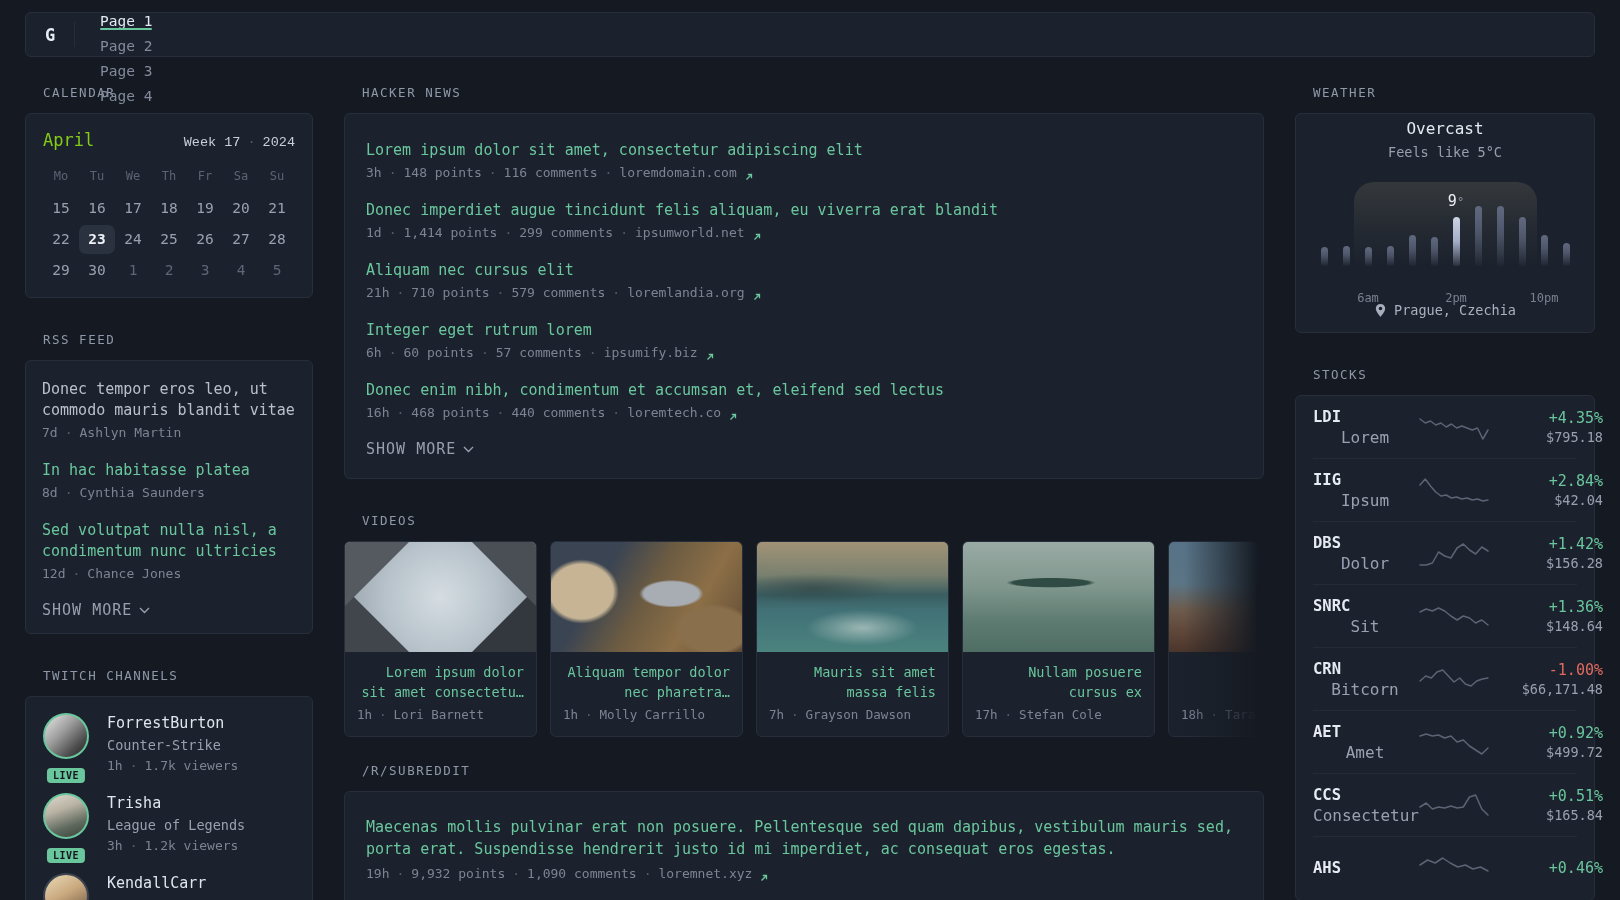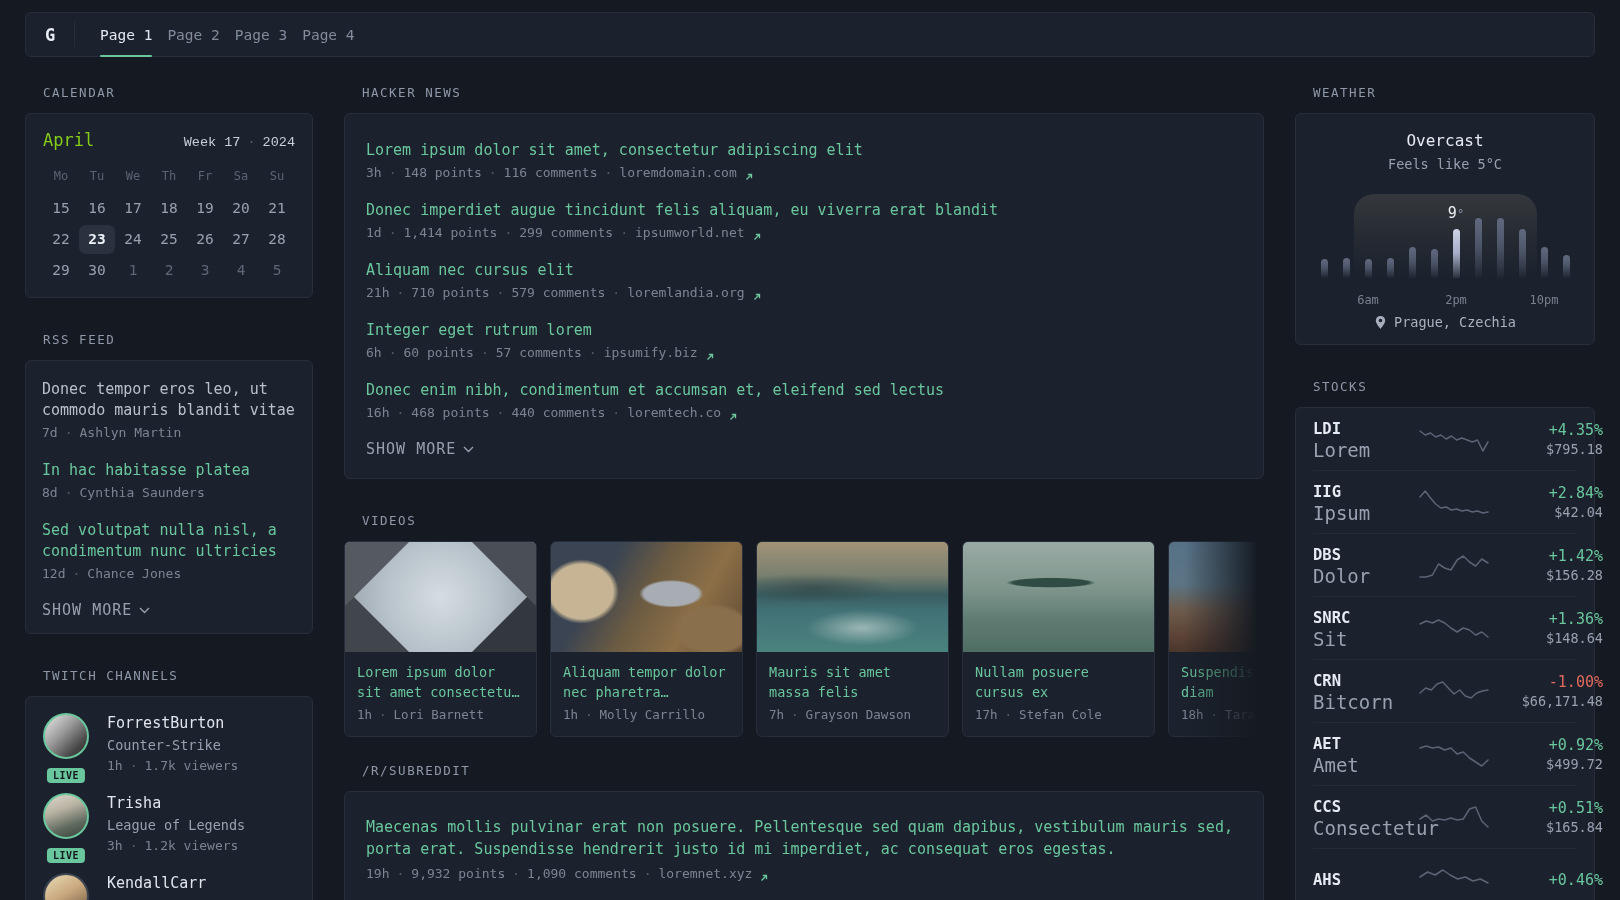--- a/index.html
+++ b/index.html
@@ -8,21 +8,21 @@
     --bright:#dde2ec; --light:#cdd3df; --gray:#9aa2b2; --dim:#7c8494; --faint:#5b6475; --label:#8f98a9;
   }
   *{margin:0;padding:0;box-sizing:border-box;}
   html,body{width:1620px;height:900px;overflow:hidden;}
   body{background:var(--bg);font-family:"DejaVu Sans Mono",monospace;color:var(--bright);}
   .page{padding:12px 25px 0;}
   
   .navbar{height:45px;background:var(--card);border:1px solid var(--border);border-radius:6px;display:flex;align-items:stretch;}
   .logo{width:48px;display:flex;align-items:center;justify-content:center;color:#e9edf5;font-size:17px;font-weight:bold;}
   .nav-divider{width:1px;background:var(--border);margin:9px 0;}
-  .tabs{display:flex;margin-left:25px;gap:15px;}
+  .tabs{display:flex;margin-left:25px;gap:9px;flex-direction:column;}
   .tab{position:relative;display:flex;align-items:center;color:#828b9c;font-size:14.5px;cursor:pointer;}
   .tab.active{color:#e4e9f2;}
   .tab.active::after{content:"";position:absolute;left:0;right:0;bottom:-1px;height:2px;background:var(--accent);border-radius:2px;}
   
   .columns{display:flex;gap:31px;margin-top:28px;align-items:flex-start;}
   .col-left{width:288px;flex:none;}
   .col-mid{width:920px;flex:none;}
   .col-right{width:300px;flex:none;}
   .section{margin-bottom:34px;}
   .section-label{color:var(--label);font-size:12.5px;letter-spacing:1.5px;margin:0 0 13px 18px;font-weight:normal;}
@@ -68,21 +68,21 @@
   .sub-title{color:var(--accent);font-size:15px;line-height:22px;cursor:pointer;}
   .sub-card .meta-line{margin-top:5px;}
   
   .videos-section{margin-bottom:26px;}
   .videos-wrap{position:relative;width:920px;overflow:hidden;}
   .videos-row{display:flex;gap:13px;}
   .videos-wrap::after{content:"";position:absolute;top:0;right:0;bottom:0;width:80px;background:linear-gradient(to right,rgba(21,26,34,0),#151a22 92%);pointer-events:none;}
   .video-card{width:193px;flex:none;background:var(--card);border:1px solid var(--border);border-radius:6px;overflow:hidden;cursor:pointer;}
   .video-thumb{height:110px;}
   .video-body{padding:10px 12px 12px;}
-  .video-title{color:var(--accent);font-size:13.5px;line-height:20px;min-height:40px;}
+  .video-title{color:var(--accent);font-size:13.5px;line-height:20px;min-height:40px;text-align:right;}
   .video-body .meta-line{margin-top:4px;font-size:12.5px;}
   .th-pillars{background:
     linear-gradient(135deg,#555a61 0 21%,transparent 21.5%),
     linear-gradient(-135deg,#4a4f56 0 21%,transparent 21.5%),
     linear-gradient(45deg,#41454c 0 21%,transparent 21.5%),
     linear-gradient(-45deg,#33373e 0 21%,transparent 21.5%),
     radial-gradient(circle at 50% 50%,#d5dde2 0%,#b7c2ca 50%,#929ba3 100%);}
   .th-camera{background:
     radial-gradient(ellipse 24% 18% at 63% 47%,#a8adb4 0 60%,transparent 70%),
     radial-gradient(ellipse 30% 45% at 16% 45%,#c6b494 0 55%,transparent 65%),
@@ -92,41 +92,41 @@
     radial-gradient(ellipse 45% 25% at 55% 78%,rgba(225,233,228,.55),transparent 65%),
     radial-gradient(ellipse 60% 20% at 30% 42%,rgba(40,60,62,.55),transparent 70%),
     linear-gradient(to bottom,#a29376 0%,#79806f 30%,#3a5d60 48%,#417176 62%,#4b837f 100%);}
   .th-canoe{background:
     radial-gradient(ellipse 36% 7% at 46% 37%,#2f4b43 0 55%,transparent 65%),
     linear-gradient(to bottom,#99aaa4 0%,#80978e 40%,#5e7b71 72%,#4f6e63 100%);}
   .th-field{background:
     radial-gradient(ellipse 11% 30% at 55% 56%,#1d2326 0 55%,transparent 70%),
     linear-gradient(to bottom,#577287 0%,#5b7585 38%,#6d5b4c 62%,#5c4336 85%,#4a362c 100%);}
   
-  .weather-card{padding:14px 14px 14px;}
+  .weather-card{padding:2px 14px 14px;}
   .w-cond{text-align:center;color:#e6eaf2;font-size:16px;margin-top:3px;}
   .w-feels{text-align:center;color:#98a0b0;font-size:13.5px;margin-top:6px;}
   .w-chart{position:relative;height:84px;width:249px;margin:22px auto 0;}
   .w-daylight{position:absolute;top:0;bottom:0;border-radius:20px 20px 10px 10px;
     background:linear-gradient(to bottom,rgba(214,206,160,.13),rgba(214,206,160,.04) 60%,rgba(214,206,160,0));}
   .w-bar{position:absolute;bottom:0;width:7px;border-radius:4px 4px 2px 2px;
     background:linear-gradient(to bottom,#60697f 0%,#4d5669 45%,rgba(64,71,88,.08) 100%);}
   .w-bar.current{background:linear-gradient(to bottom,#ced4e4 0%,#a4adc6 50%,rgba(145,155,180,.12) 100%);}
   .w-temp{position:absolute;transform:translateX(-50%);color:#ecefF6;font-size:15px;white-space:nowrap;}
   .w-temp .deg{color:#8a93a4;font-size:12px;}
   .w-times{position:relative;height:16px;margin-top:7px;width:249px;margin-left:auto;margin-right:auto;}
-  .w-time{position:absolute;transform:translateX(-50%);color:#79818f;font-size:12px;top:8px;}
+  .w-time{position:absolute;transform:translateX(-50%);color:#79818f;font-size:12px;top:18px;}
   .w-loc{display:flex;justify-content:center;align-items:center;gap:7px;margin-top:13px;color:#aab1bf;font-size:13.5px;}
   
   .stocks-card{padding:0 17px;}
   .stock-row{display:flex;align-items:center;height:63px;border-bottom:1px solid #242b37;cursor:pointer;}
   .stock-row:last-child{border-bottom:none;}
   .stock-left{width:104px;flex:none;}
   .stock-symbol{color:#e6eaf2;font-size:15.5px;font-weight:bold;line-height:19px;}
-  .stock-name{color:#99a1b1;font-size:19px;line-height:18px;margin-top:2px;}
+  .stock-name{color:#99a1b1;font-size:16px;line-height:18px;margin-top:2px;text-align:center;}
   .stock-spark{flex:1;display:flex;justify-content:center;align-items:center;}
   .stock-right{width:112px;flex:none;text-align:right;}
   .stock-change{font-size:15px;line-height:19px;color:var(--accent);}
   .stock-change.neg{color:var(--red);}
   .stock-price{color:#99a1b1;font-size:13.5px;line-height:18px;margin-top:0;}
 </style>
 </head>
 <body>
 
 <div class="page">

